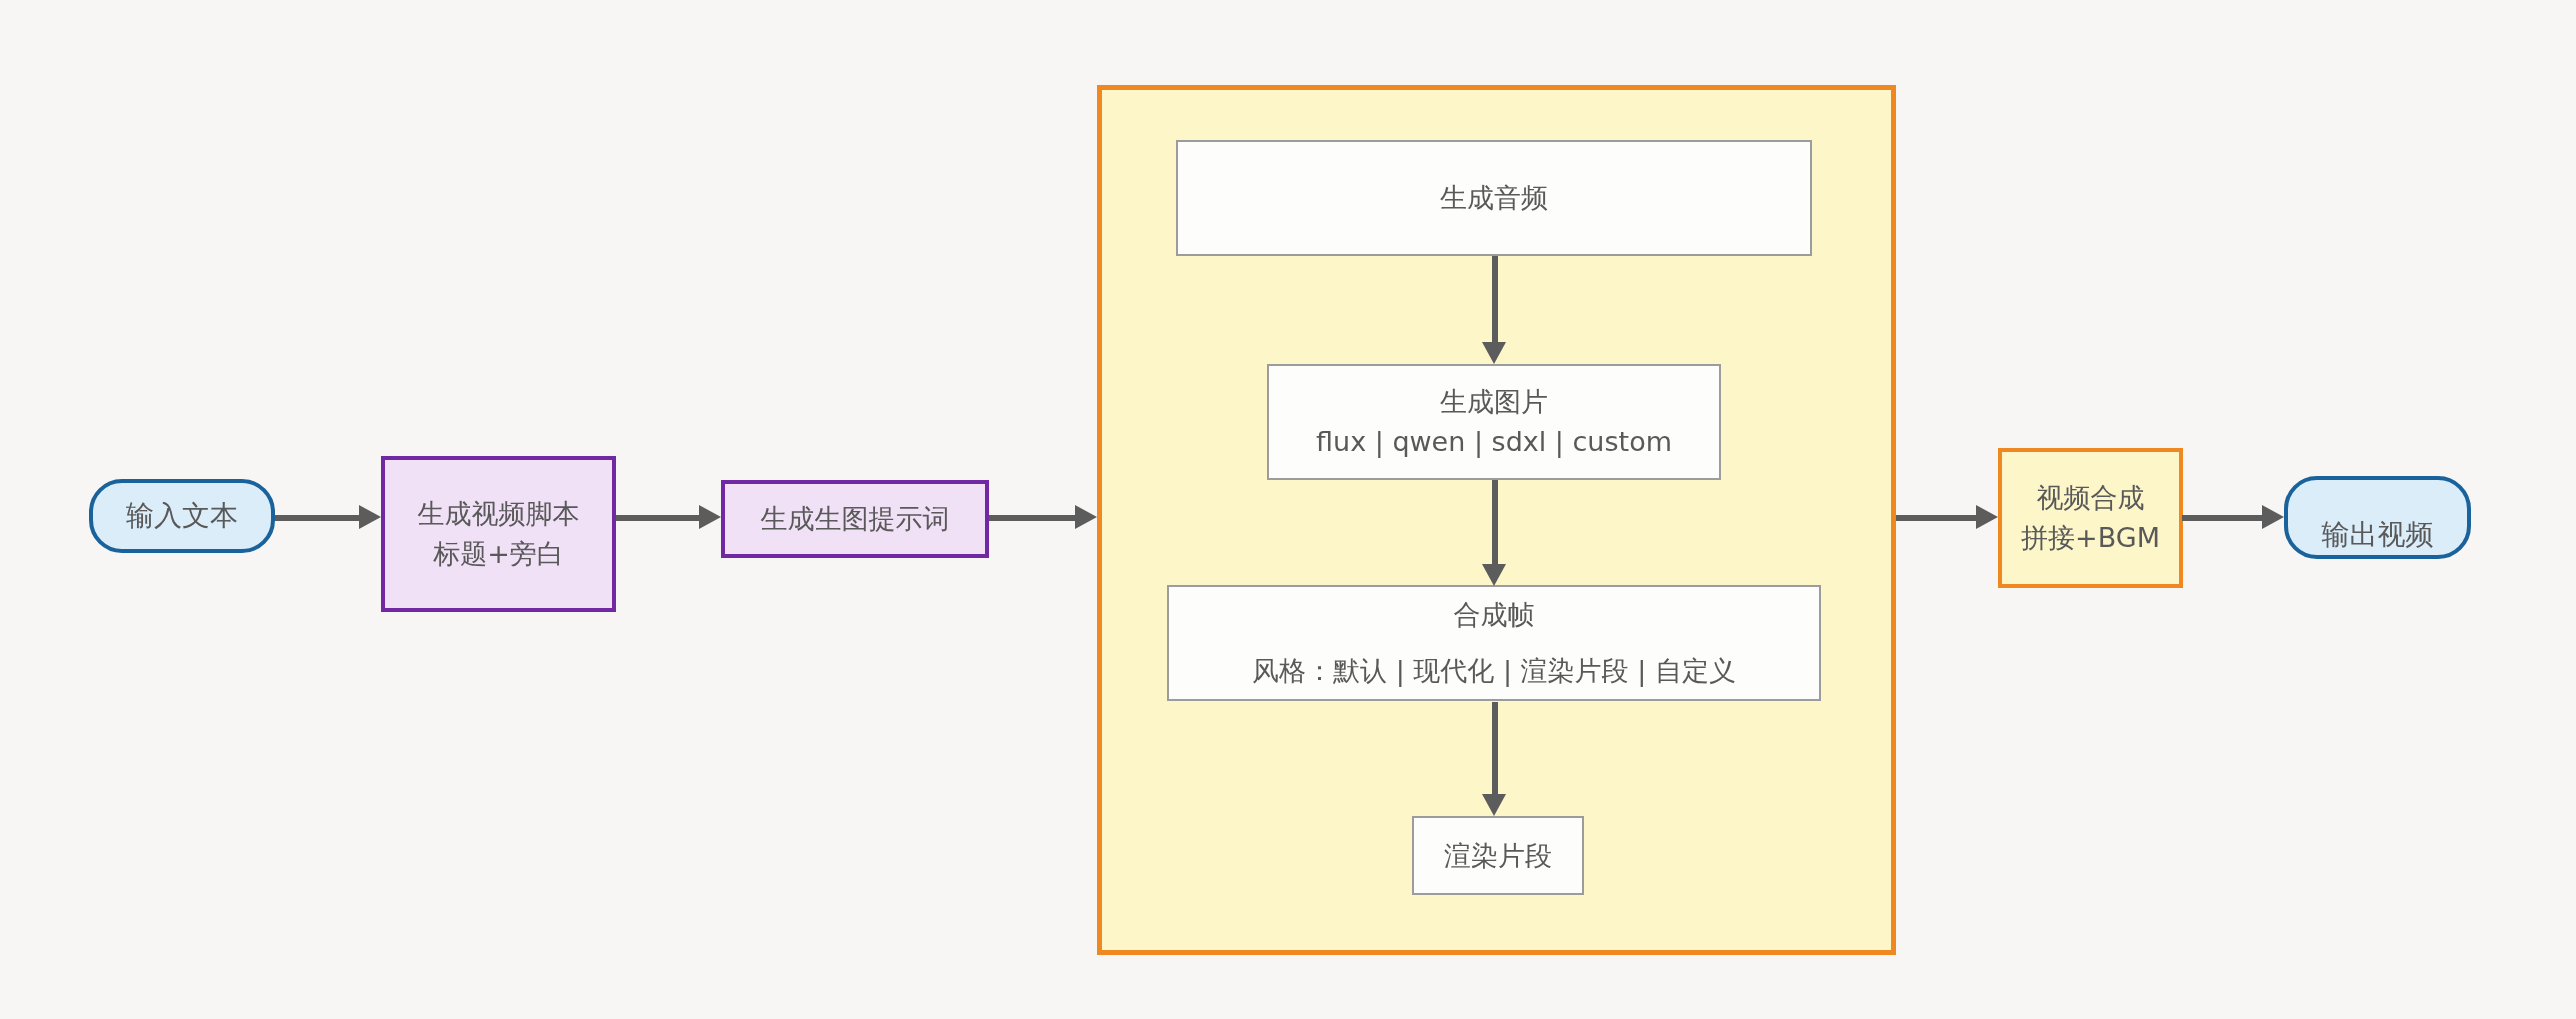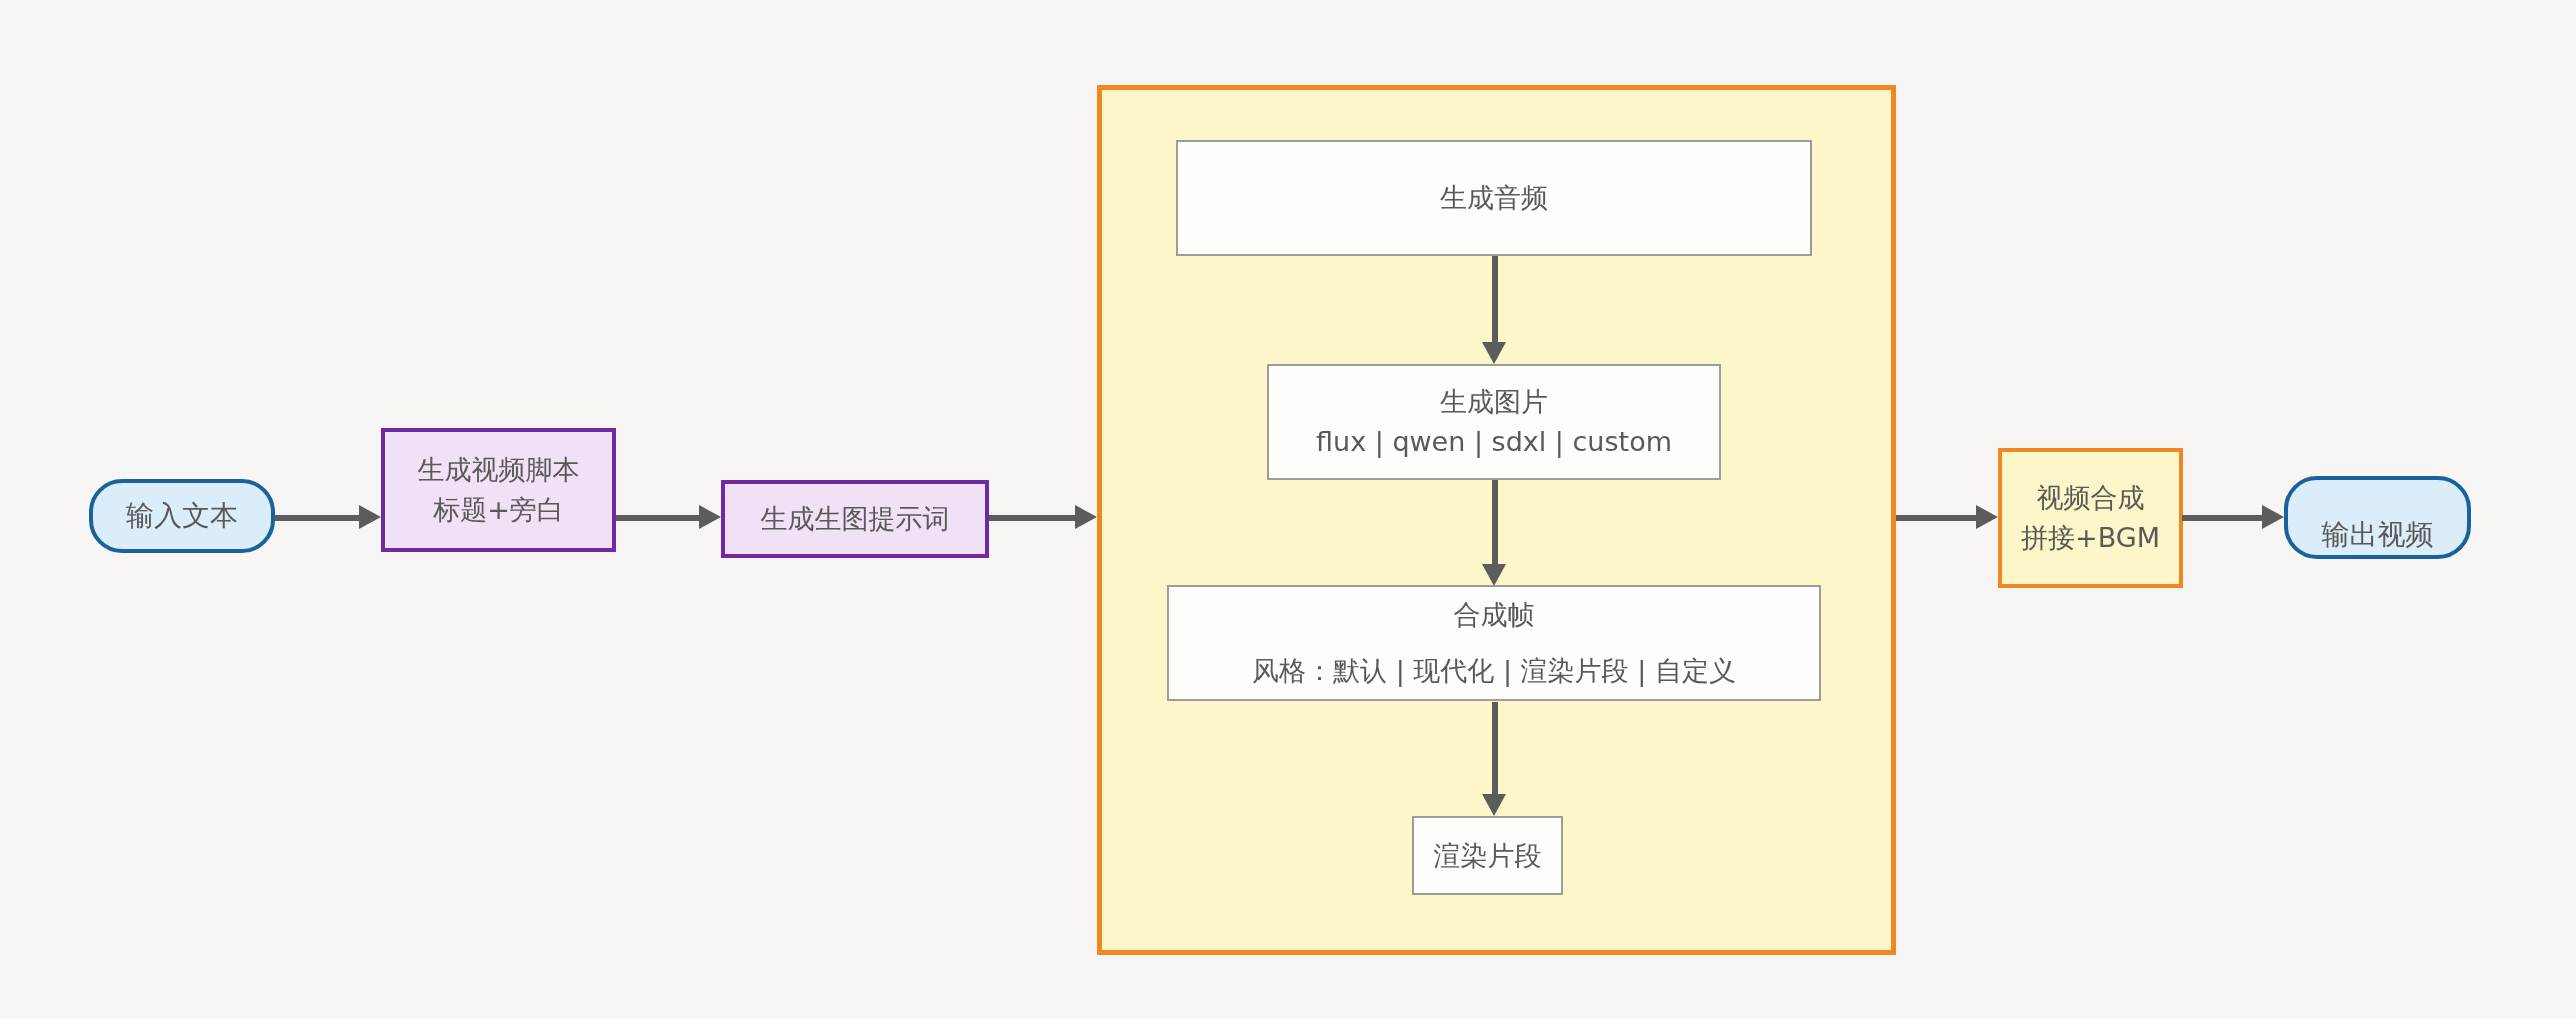--- a/index.html
+++ b/index.html
@@ -51,21 +51,21 @@
 <body>
 
 <div class="canvas">
 
   <div class="container-box" style="left:1097px;top:85px;width:799px;height:870px;"></div>
 
   <div class="node pill" style="left:89px;top:479px;width:186px;height:74px;">
     <span class="t">输入文本</span>
   </div>
 
-  <div class="node purple" style="left:381px;top:428px;width:235px;height:124px;">
+  <div class="node purple" style="left:381px;top:456px;width:235px;height:156px;">
     <span class="t">生成视频脚本</span>
     <span class="t">标题+旁白</span>
   </div>
 
   <div class="node purple" style="left:721px;top:480px;width:268px;height:78px;">
     <span class="t">生成生图提示词</span>
   </div>
 
   <div class="node whitebox" style="left:1176px;top:140px;width:636px;height:116px;gap:9px;">
     <span class="t">生成音频</span>
@@ -74,21 +74,21 @@
   <div class="node whitebox" style="left:1267px;top:364px;width:454px;height:116px;">
     <span class="t">生成图片</span>
     <span class="t">flux | qwen | sdxl | custom</span>
   </div>
 
   <div class="node whitebox" style="left:1167px;top:585px;width:654px;height:116px;gap:16px;">
     <span class="t">合成帧</span>
     <span class="t">风格：默认 | 现代化 | 渲染片段 | 自定义</span>
   </div>
 
-  <div class="node whitebox" style="left:1412px;top:816px;width:151px;height:79px;">
+  <div class="node whitebox" style="left:1412px;top:816px;width:172px;height:79px;">
     <span class="t">渲染片段</span>
   </div>
 
   <div class="node orangebox" style="left:1998px;top:448px;width:185px;height:140px;">
     <span class="t">视频合成</span>
     <span class="t">拼接+BGM</span>
   </div>
 
   <div class="node pill" style="left:2284px;top:476px;width:187px;height:83px;justify-content:flex-end;">
     <span class="t">输出视频</span>

